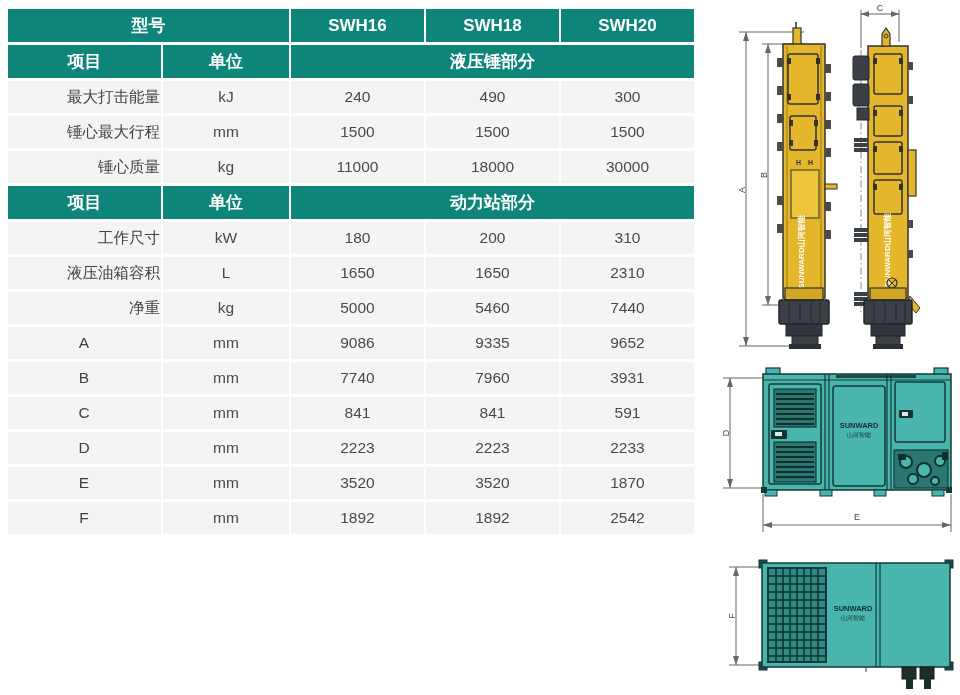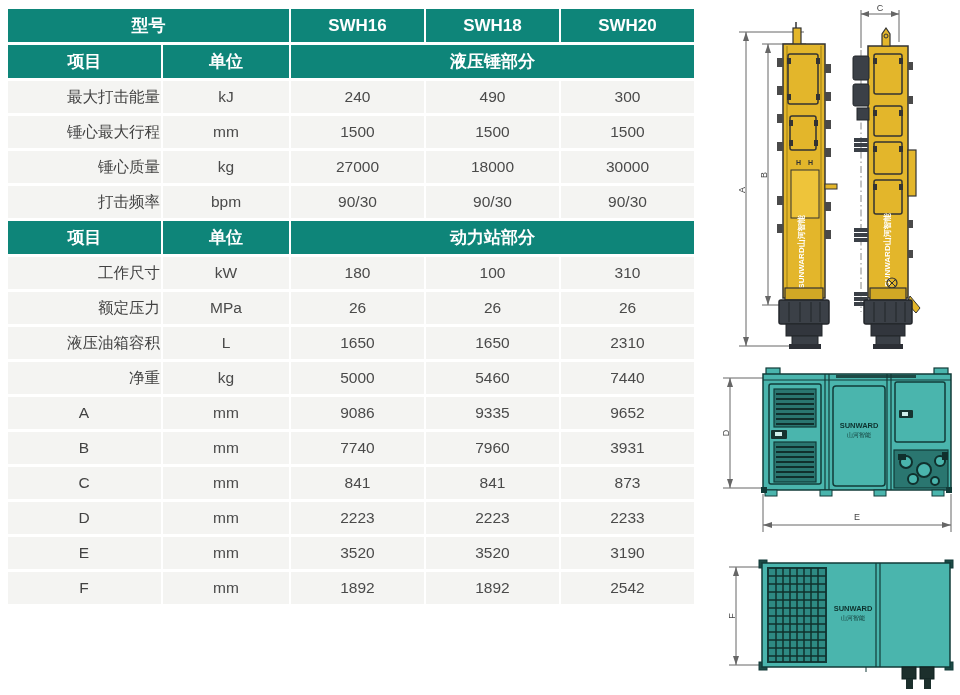--- a/index.html
+++ b/index.html
@@ -69,50 +69,36 @@
   <tr>
     <td class="lbl">锤心最大行程</td>
     <td class="unit">mm</td>
     <td class="val">1500</td>
     <td class="val">1500</td>
     <td class="val">1500</td>
   </tr>
   <tr>
     <td class="lbl">锤心质量</td>
     <td class="unit">kg</td>
-    <td class="val">27000</td>
+    <td class="val">11000</td>
     <td class="val">18000</td>
     <td class="val">30000</td>
-  </tr>
-  <tr>
-    <td class="lbl">打击频率</td>
-    <td class="unit">bpm</td>
-    <td class="val">90/30</td>
-    <td class="val">90/30</td>
-    <td class="val">90/30</td>
   </tr>
 
   <tr>
     <td class="th">项目</td>
     <td class="th">单位</td>
     <td class="th" colspan="3">动力站部分</td>
   </tr>
   <tr>
     <td class="lbl">工作尺寸</td>
     <td class="unit">kW</td>
     <td class="val">180</td>
-    <td class="val">100</td>
+    <td class="val">200</td>
     <td class="val">310</td>
-  </tr>
-  <tr>
-    <td class="lbl">额定压力</td>
-    <td class="unit">MPa</td>
-    <td class="val">26</td>
-    <td class="val">26</td>
-    <td class="val">26</td>
   </tr>
   <tr>
     <td class="lbl">液压油箱容积</td>
     <td class="unit">L</td>
     <td class="val">1650</td>
     <td class="val">1650</td>
     <td class="val">2310</td>
   </tr>
   <tr>
     <td class="lbl">净重</td>
@@ -134,35 +120,35 @@
     <td class="unit">mm</td>
     <td class="val">7740</td>
     <td class="val">7960</td>
     <td class="val">3931</td>
   </tr>
   <tr>
     <td class="lbl ctr">C</td>
     <td class="unit">mm</td>
     <td class="val">841</td>
     <td class="val">841</td>
-    <td class="val">873</td>
+    <td class="val">591</td>
   </tr>
   <tr>
     <td class="lbl ctr">D</td>
     <td class="unit">mm</td>
     <td class="val">2223</td>
     <td class="val">2223</td>
     <td class="val">2233</td>
   </tr>
   <tr>
     <td class="lbl ctr">E</td>
     <td class="unit">mm</td>
     <td class="val">3520</td>
     <td class="val">3520</td>
-    <td class="val">3190</td>
+    <td class="val">1870</td>
   </tr>
   <tr>
     <td class="lbl ctr">F</td>
     <td class="unit">mm</td>
     <td class="val">1892</td>
     <td class="val">1892</td>
     <td class="val">2542</td>
   </tr>
 </tbody>
   </table>

